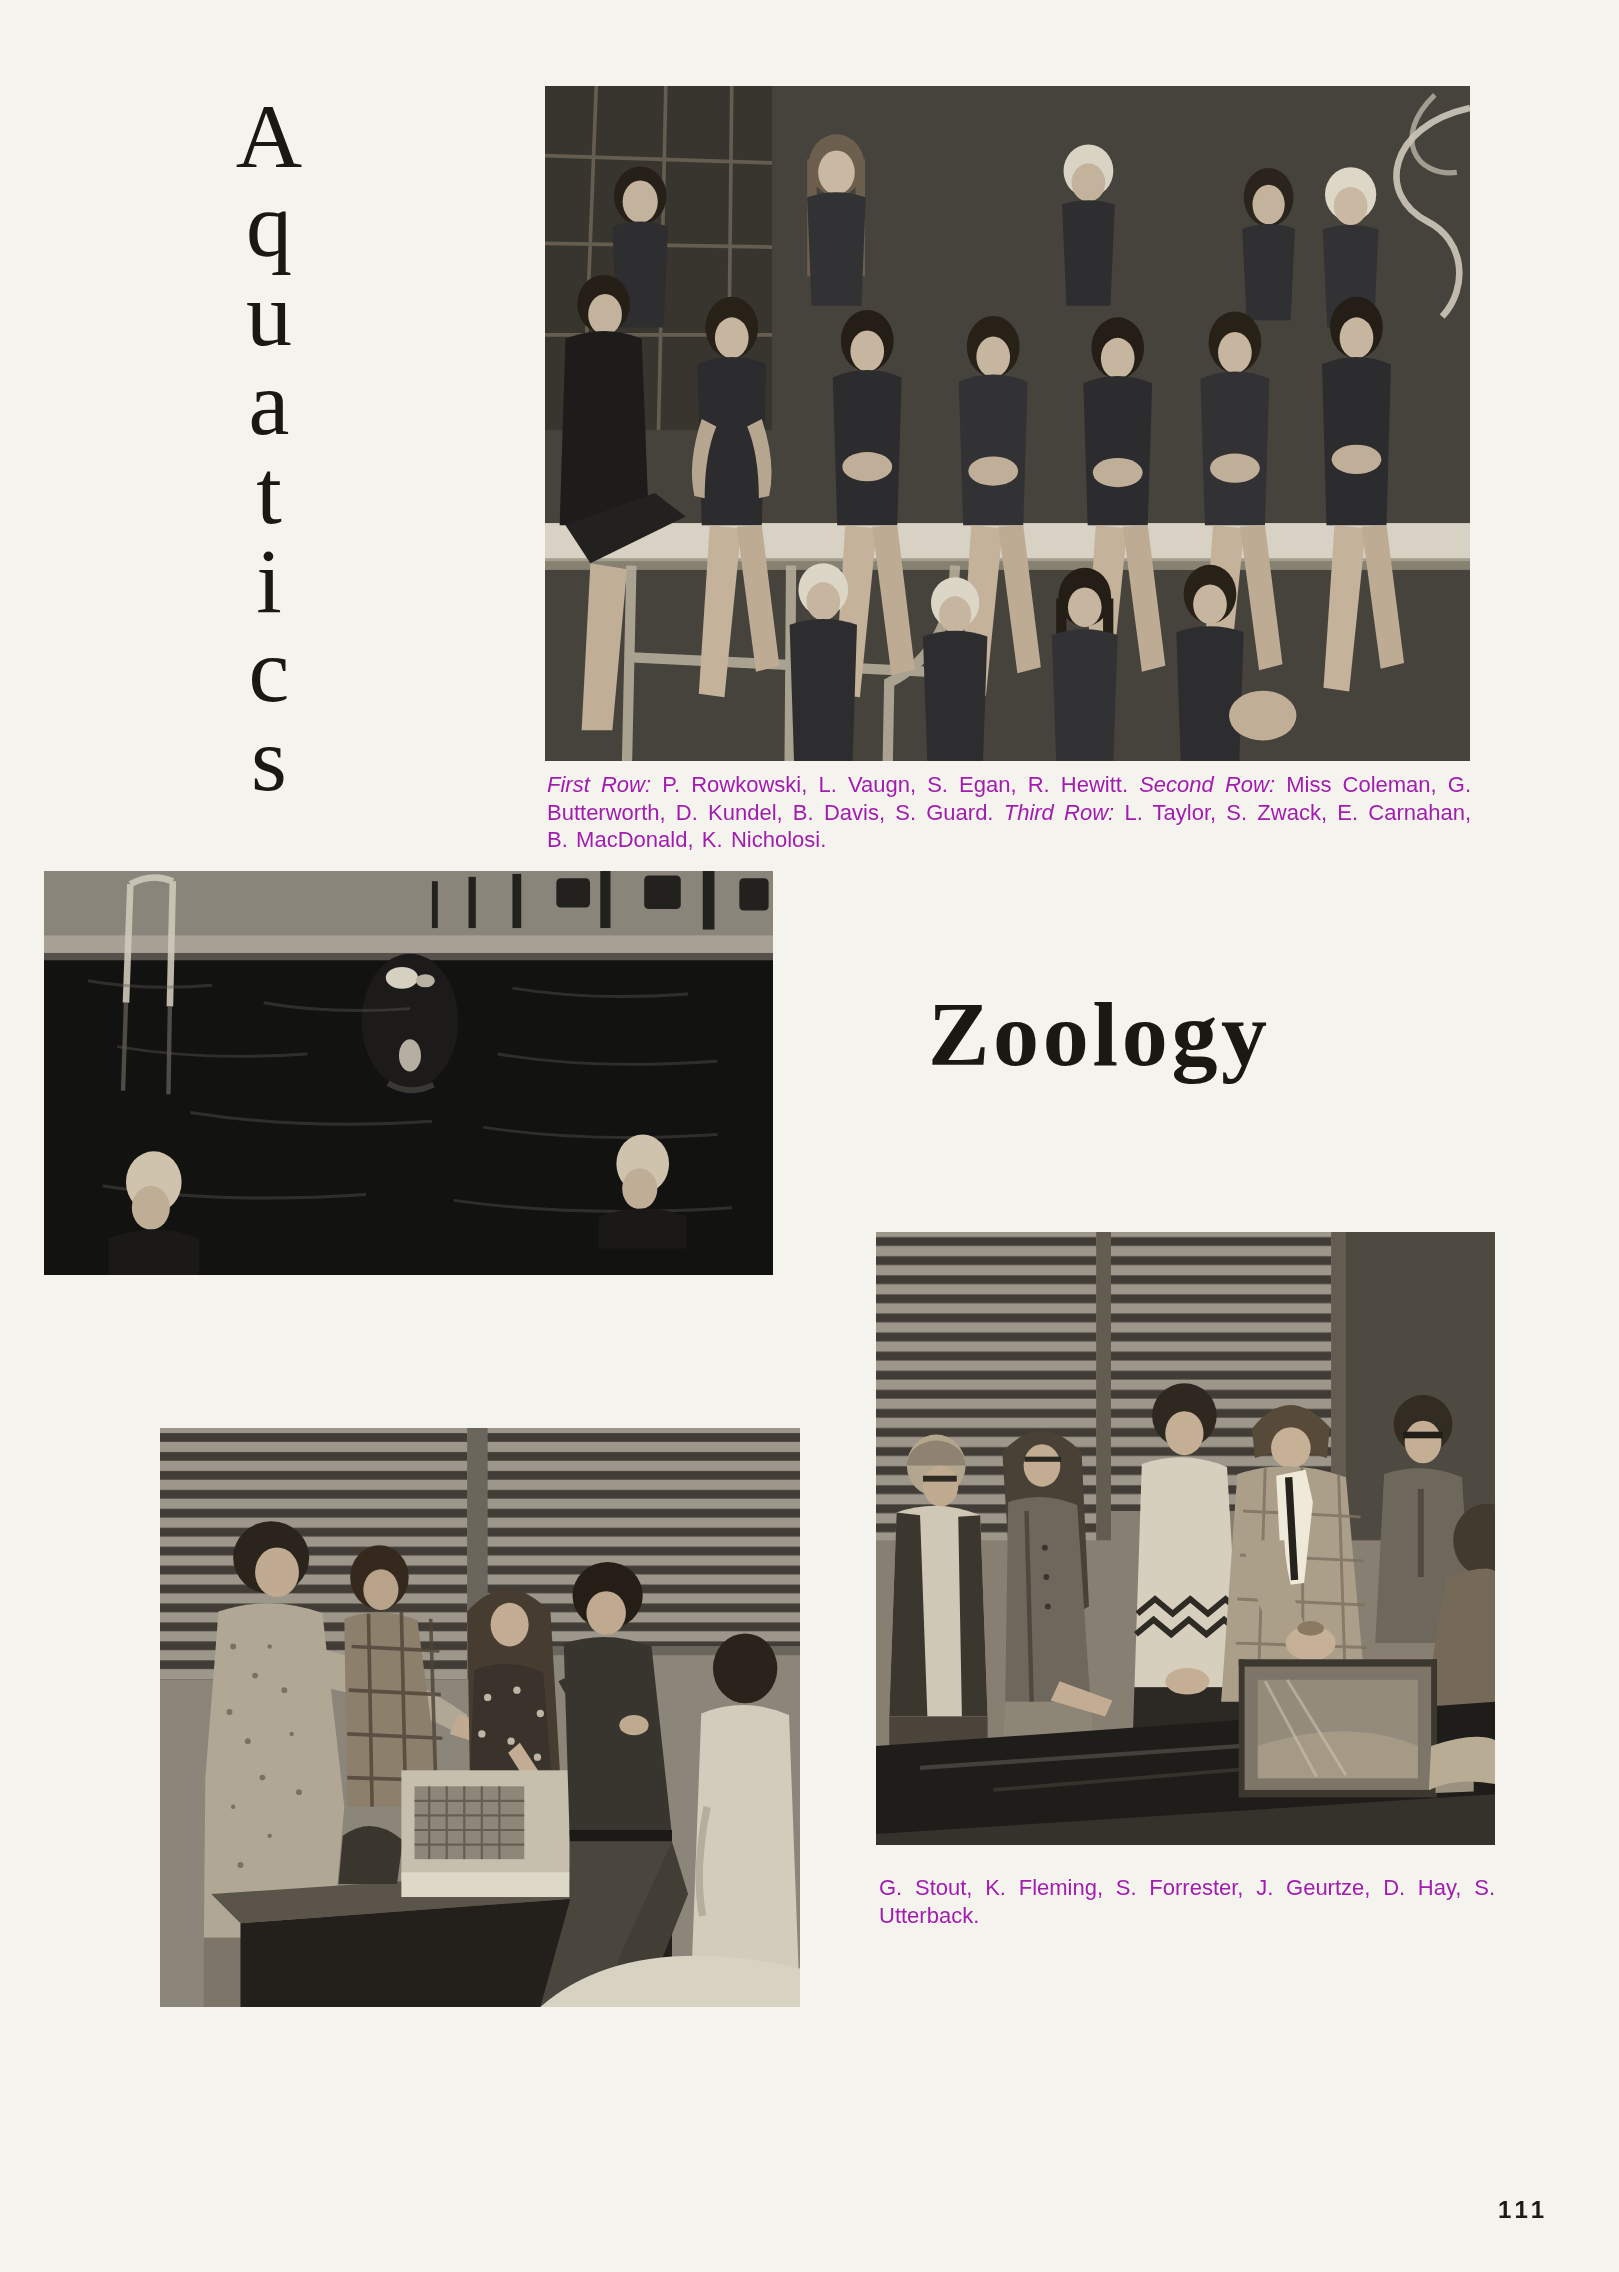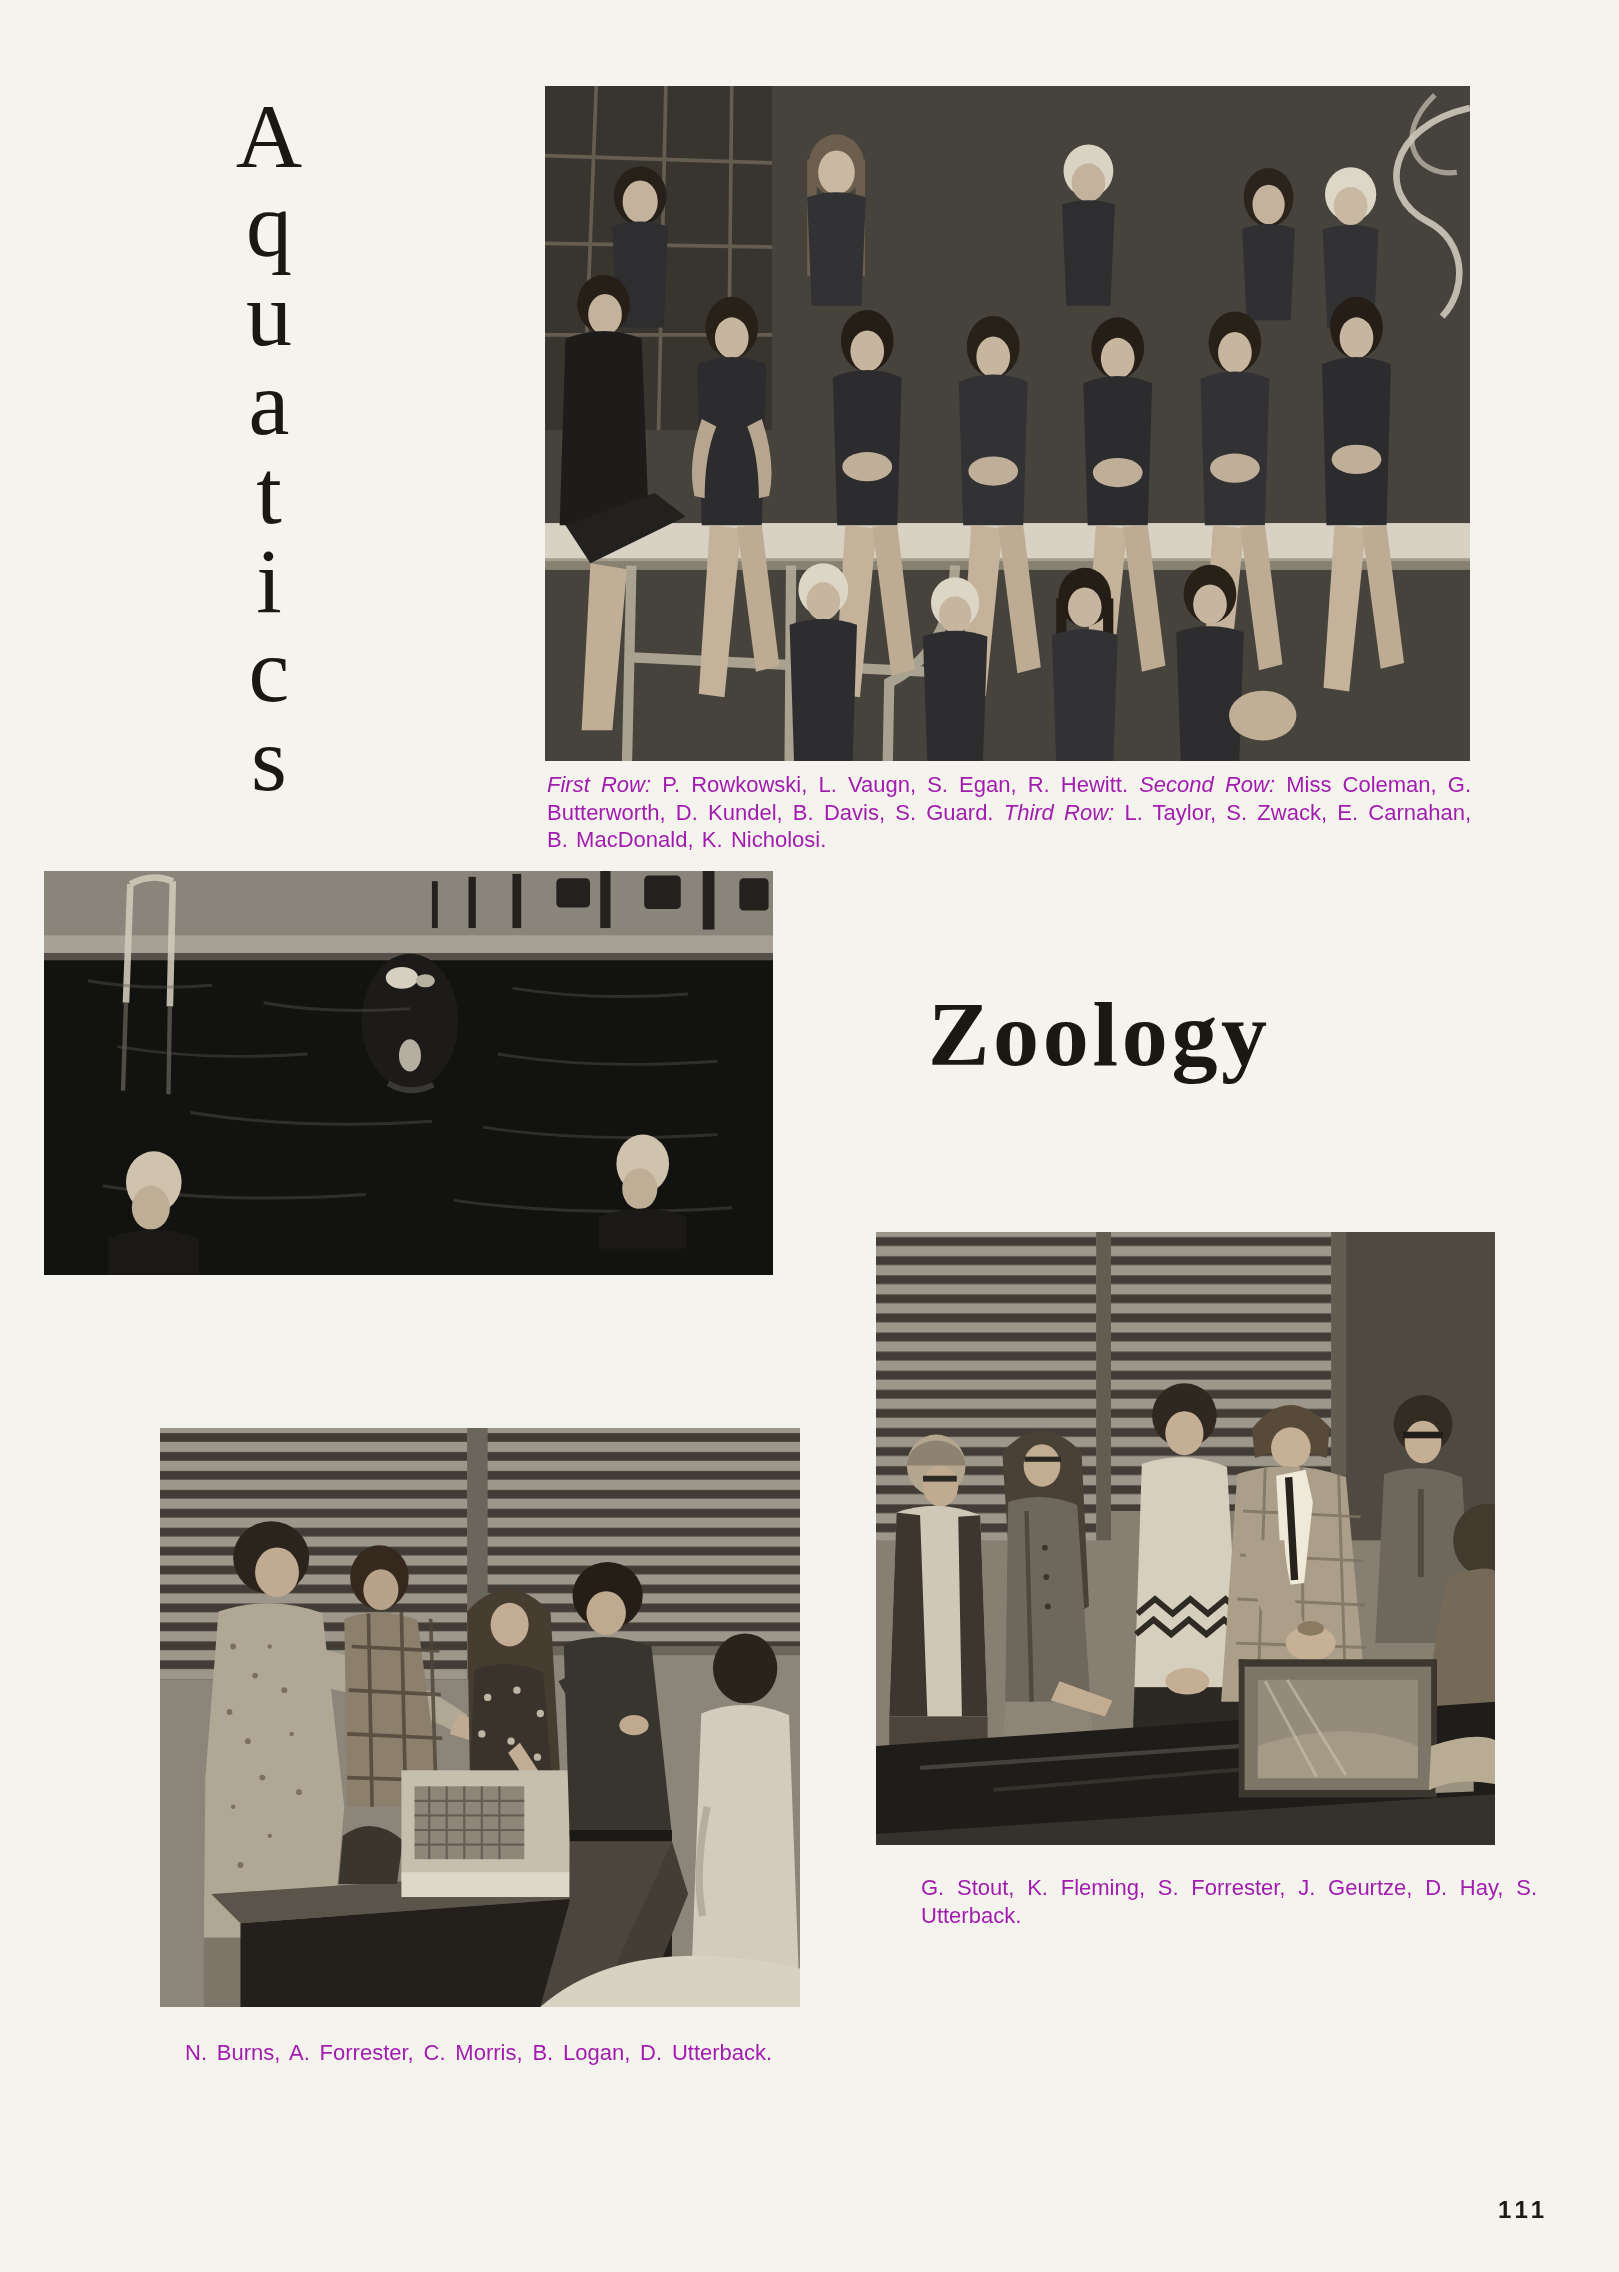--- a/index.html
+++ b/index.html
@@ -320,21 +320,21 @@
       </g>
       <rect x="494" y="582" width="270" height="10" fill="#3c3830"></rect>
       <rect x="494" y="760" width="270" height="10" fill="#3c3830"></rect>
       <rect x="494" y="582" width="8" height="188" fill="#3c3830"></rect>
       <rect x="756" y="582" width="8" height="188" fill="#3c3830"></rect>
       <path d="M762 742 l52 6 0 14 -52 2 z" fill="#9a917e"></path>
       <path d="M756 700 q60 -20 87 -8 l0 60 q-50 -10 -90 8 z" fill="#b9ac94"></path>
     </svg>
   </div>
 
-  <div class="caption cap-zoo" style="left:921px;top:1874px;width:616px;">G. Stout, K. Fleming, S. Forrester, J. Geurtze, D. Hay, S. Utterback.</div>
+  <div class="caption cap-zoo" style="left:879px;top:1874px;width:616px;">G. Stout, K. Fleming, S. Forrester, J. Geurtze, D. Hay, S. Utterback.</div>
 
   <div class="photo" style="left:160px;top:1428px;width:640px;height:579px;">
     <svg viewBox="0 0 875 795" preserveAspectRatio="none">
       <defs>
         <pattern id="blinds1" width="24" height="26" patternUnits="userSpaceOnUse">
           <rect width="24" height="26" fill="#9d968a"></rect>
           <rect y="7" width="24" height="12" fill="#413d36"></rect>
         </pattern>
       </defs>
       <rect width="875" height="795" fill="#8b857a"></rect>
@@ -421,18 +421,17 @@
       <path d="M640 700 L700 568 L722 640 L660 795 L600 795 Z" fill="#423d35"></path>
 
       <ellipse cx="800" cy="330" rx="44" ry="48" fill="#2a231b"></ellipse>
       <path d="M740 392 Q800 368 860 394 L875 795 L725 795 Z" fill="#d3ccbc"></path>
       <path d="M748 520 q-18 90 -6 150" stroke="#b5ae9e" stroke-width="10" fill="none"></path>
 
       <path d="M520 795 Q640 690 875 742 L875 795 Z" fill="#d8d2c2"></path>
     </svg>
   </div>
 
-  <div class="caption single" style="left:185px;top:2039px;">N. Burns, A. Forrester, C. Morris, B. Logan, D. Utterback.</div>
 
   <div class="page-number">111</div>
 
 </div>
 
 
 </body></html>

